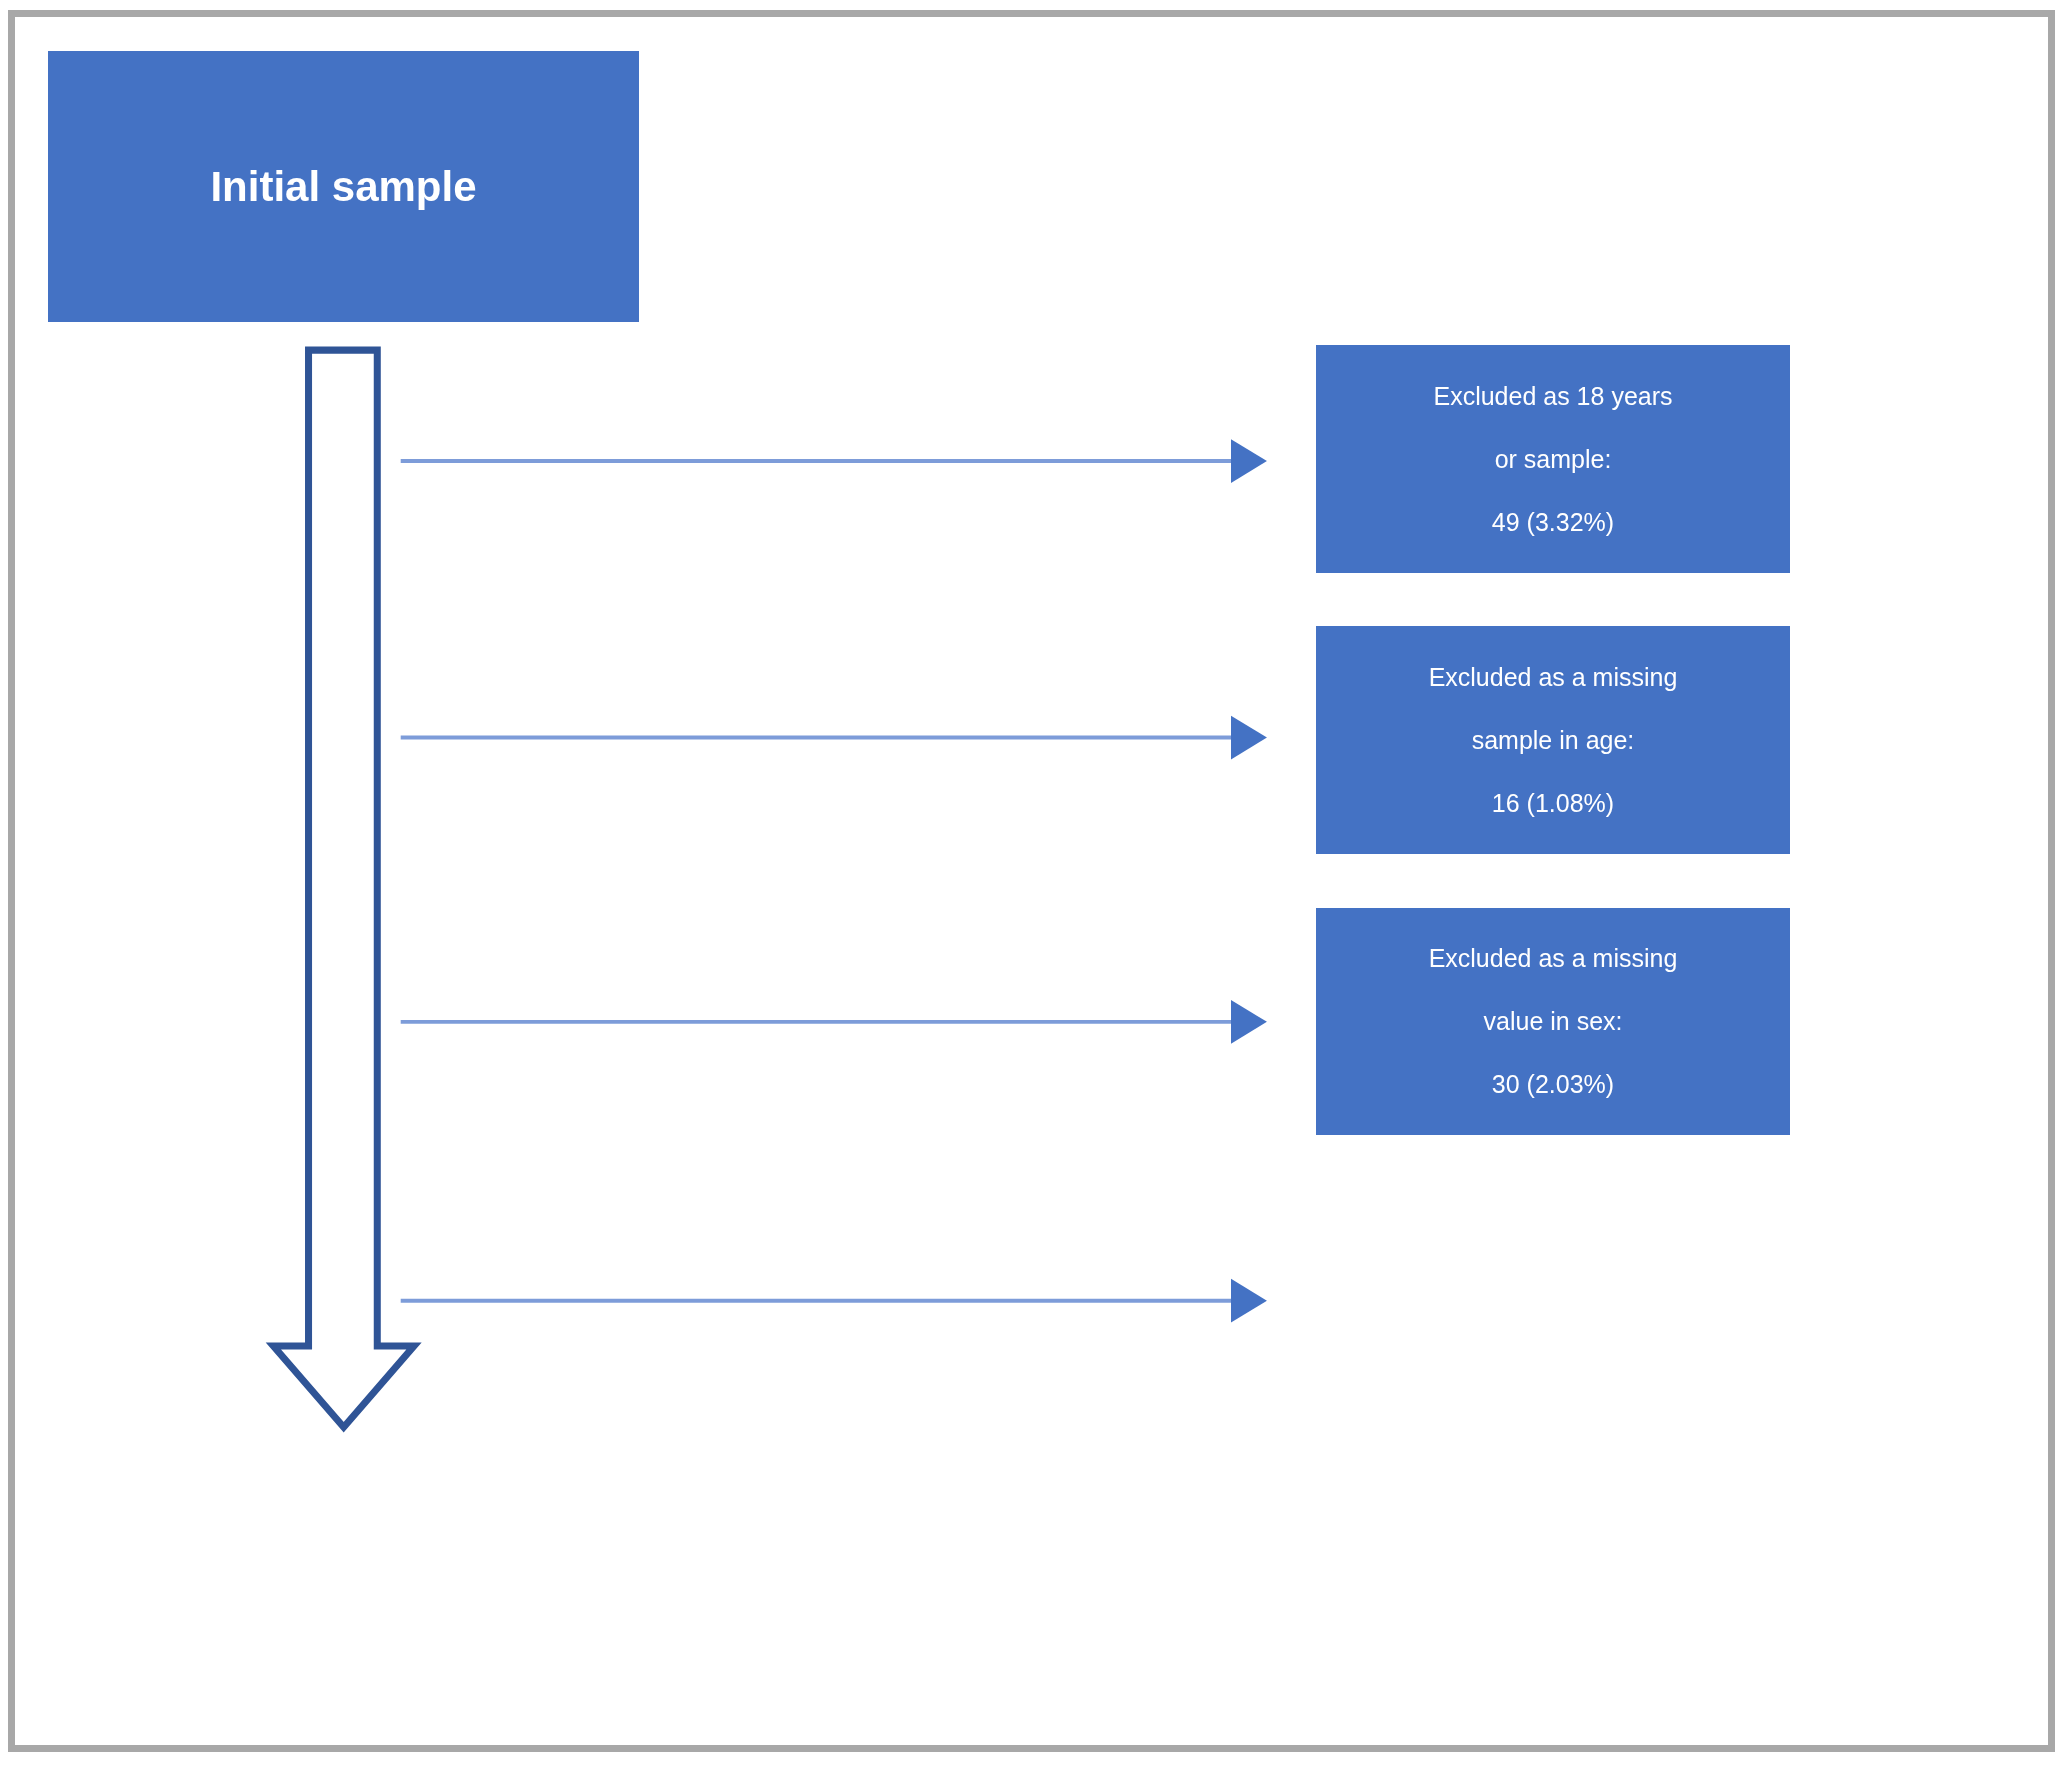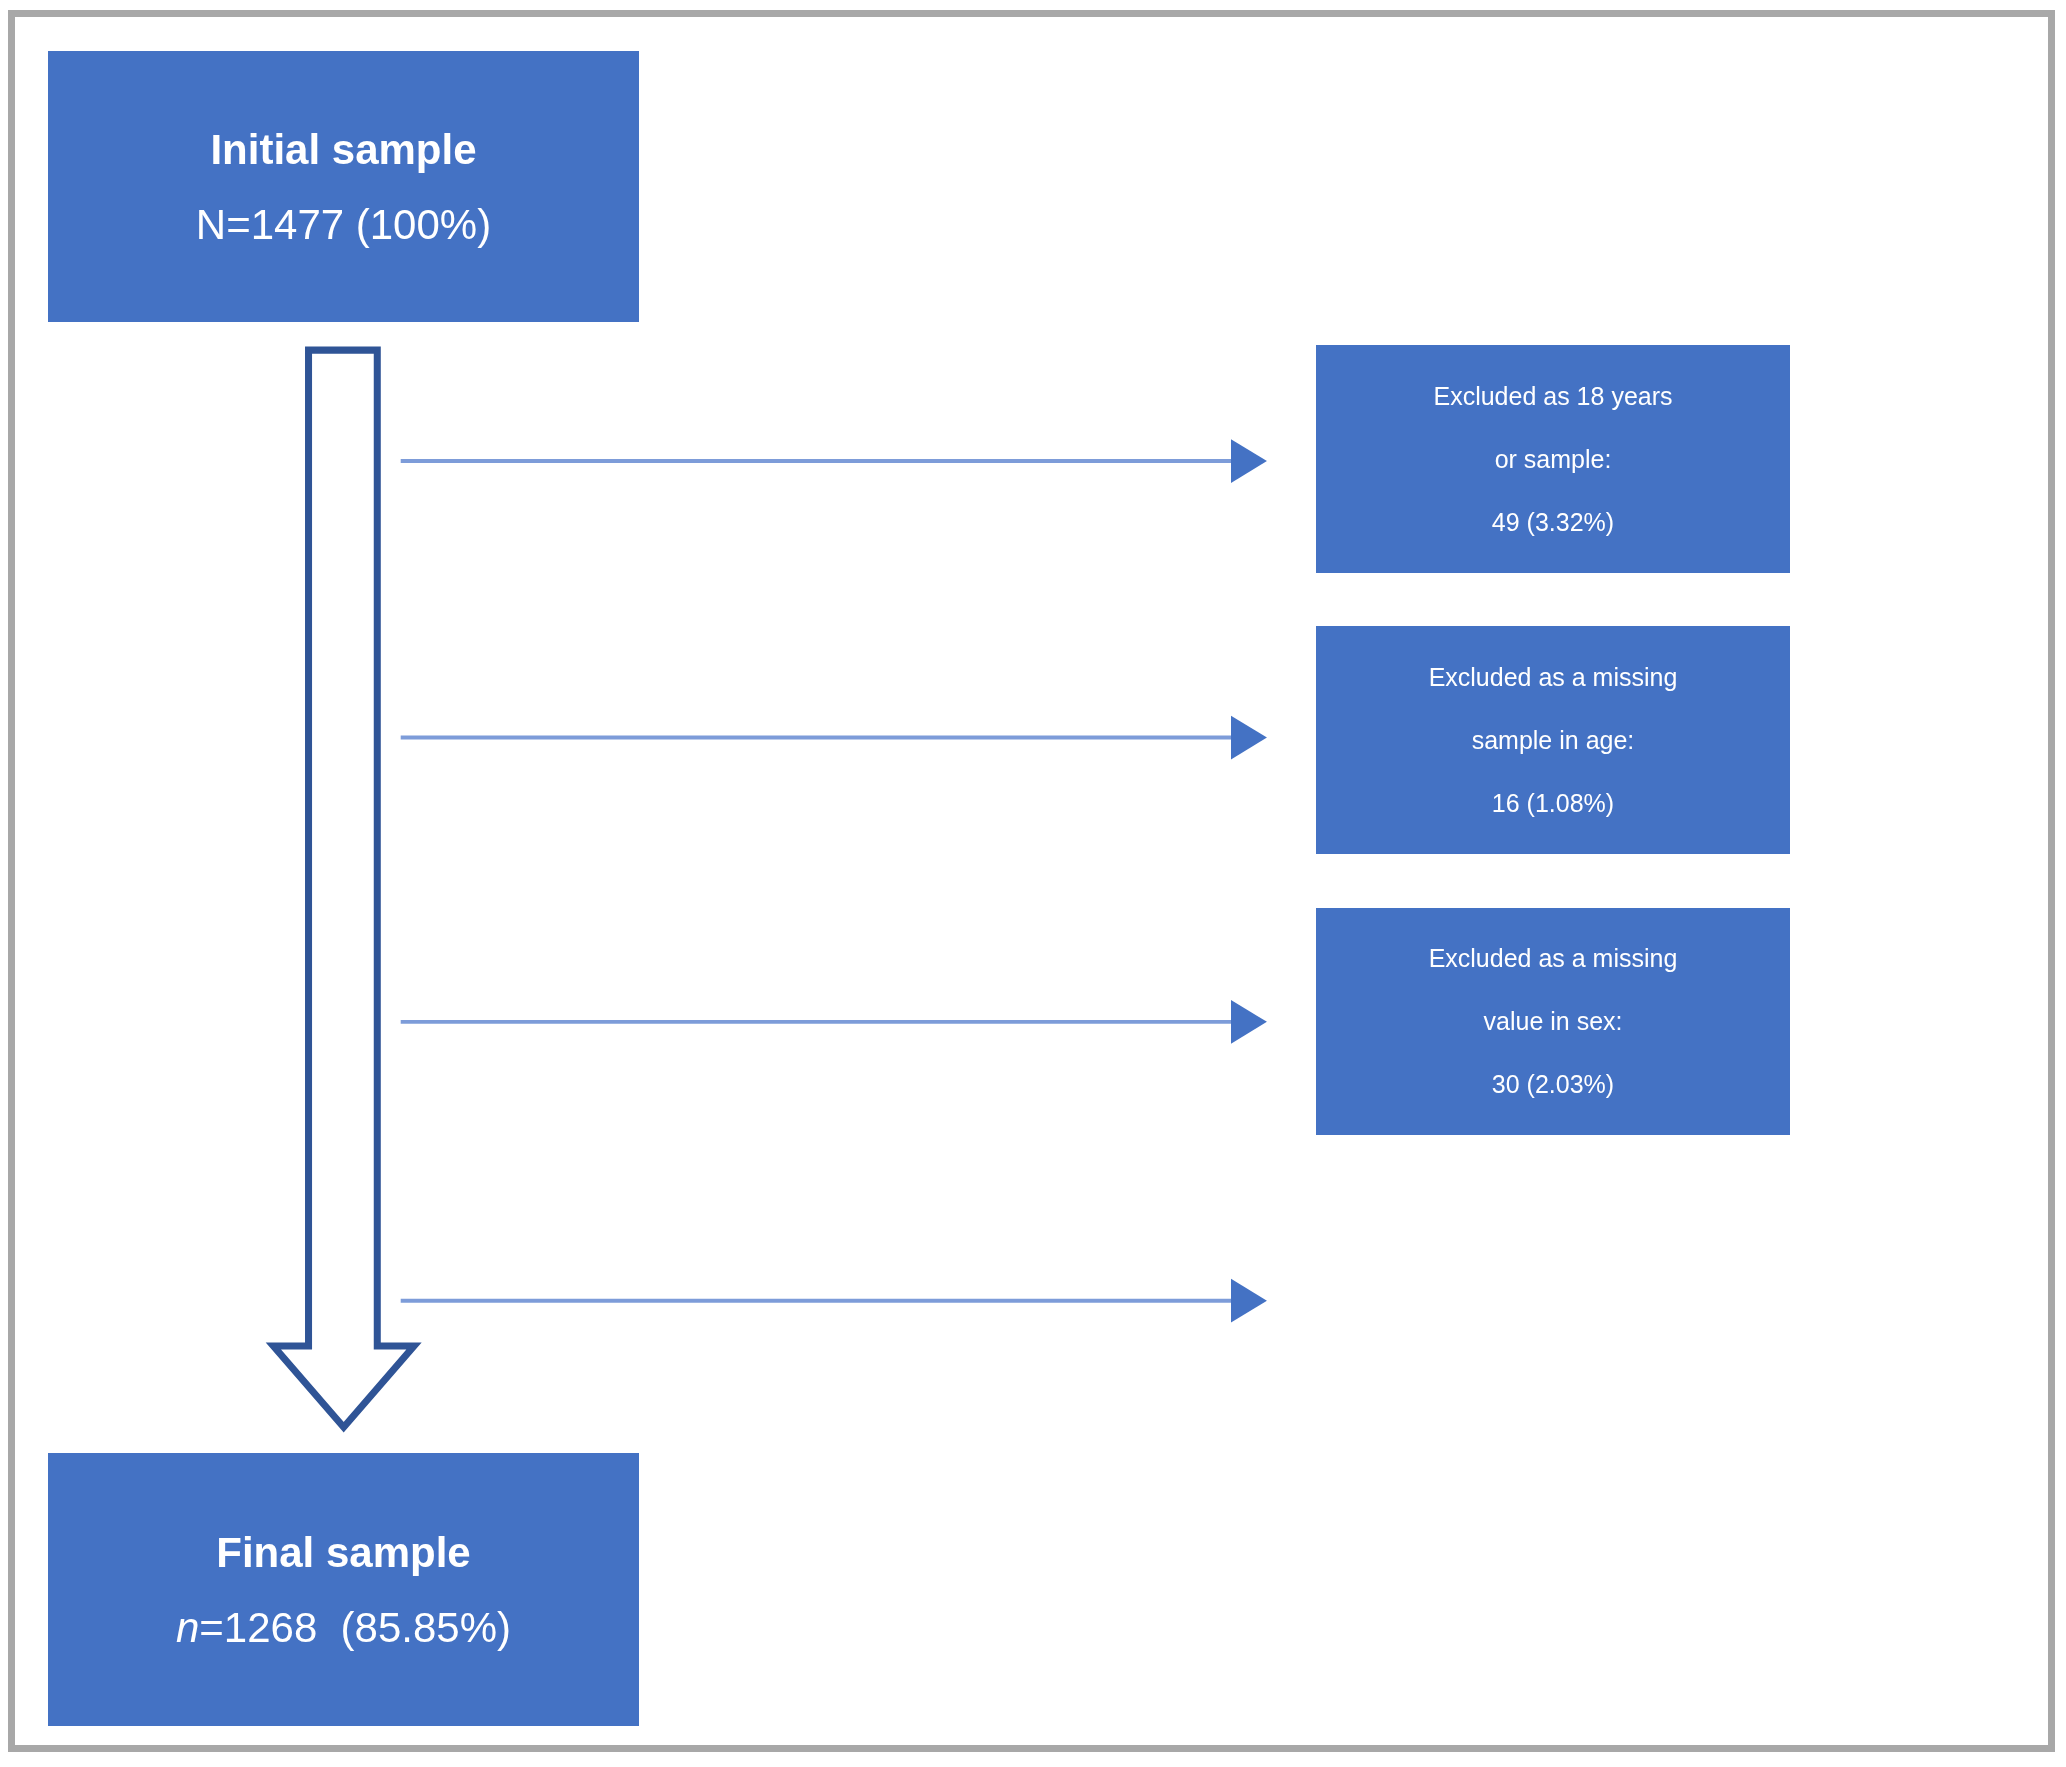--- a/index.html
+++ b/index.html
@@ -85,21 +85,20 @@
       <polygon class="chead" points="1576,1280 1576,1336 1622,1308"></polygon>
     </g>
     <g>
       <line class="cline" x1="513" y1="1665" x2="1580" y2="1665"></line>
       <polygon class="chead" points="1576,1637 1576,1693 1622,1665"></polygon>
     </g>
   </svg>
 
   <div class="box box--big" id="initial-box">
     <div class="bold">Initial sample</div>
-    <div>N=1477 (100%)</div>
   </div>
 
   <div class="box box--excl" id="excl-box-1">
     <div>Excluded as 18 years</div>
     <div>or sample:</div>
     <div>49 (3.32%)</div>
   </div>
 
   <div class="box box--excl" id="excl-box-2">
     <div>Excluded as a missing</div>
@@ -107,19 +106,15 @@
     <div>16 (1.08%)</div>
   </div>
 
   <div class="box box--excl" id="excl-box-3">
     <div>Excluded as a missing</div>
     <div>value in sex:</div>
     <div>30 (2.03%)</div>
   </div>
 
 
-  <div class="box box--big" id="final-box">
-    <div class="bold">Final sample</div>
-    <div class="pre"><span class="it">n</span><span>=1268  (85.85%)</span></div>
-  </div>
 
 </div>
 
 
 </body></html>

